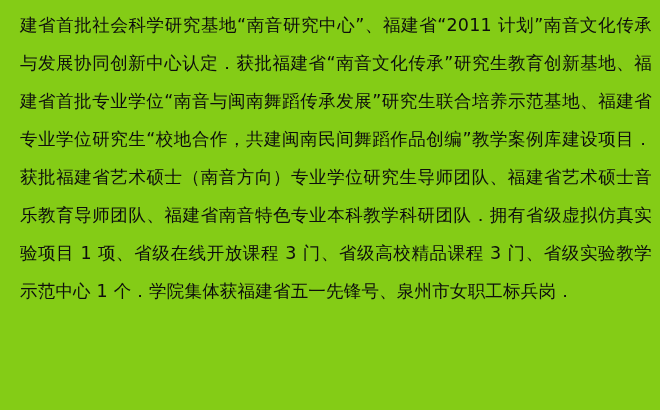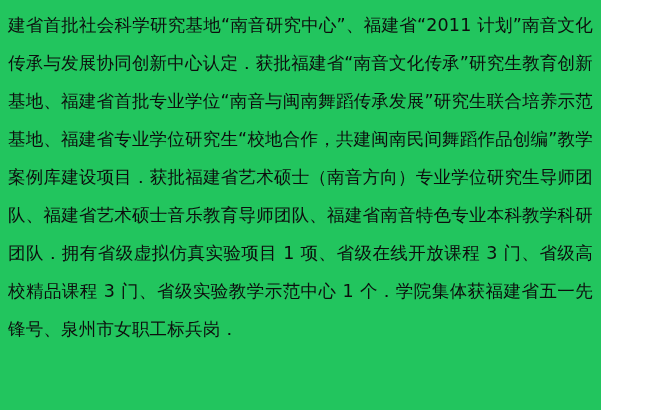--- a/index.html
+++ b/index.html
@@ -7,25 +7,25 @@
     padding: 0;
   }
   body {
     width: 660px;
     height: 410px;
     background: #ffffff;
     font-family: "DejaVu Sans", sans-serif;
     overflow: hidden;
   }
   .page {
-    width: 601px;
+    width: 660px;
     height: 410px;
     box-sizing: border-box;
-    padding: 6px 8px 0 8px;
-    background: #22c55e;
+    padding: 6px 8px 0 20px;
+    background: #84cc16;
   }
   .body-text {
     font-family: "DejaVu Sans", sans-serif;
     font-size: 17.5px;
     line-height: 38px;
     color: #0d0d0d;
     text-align: justify;
     text-justify: inter-character;
     letter-spacing: 0.2px;
     word-break: break-all;

